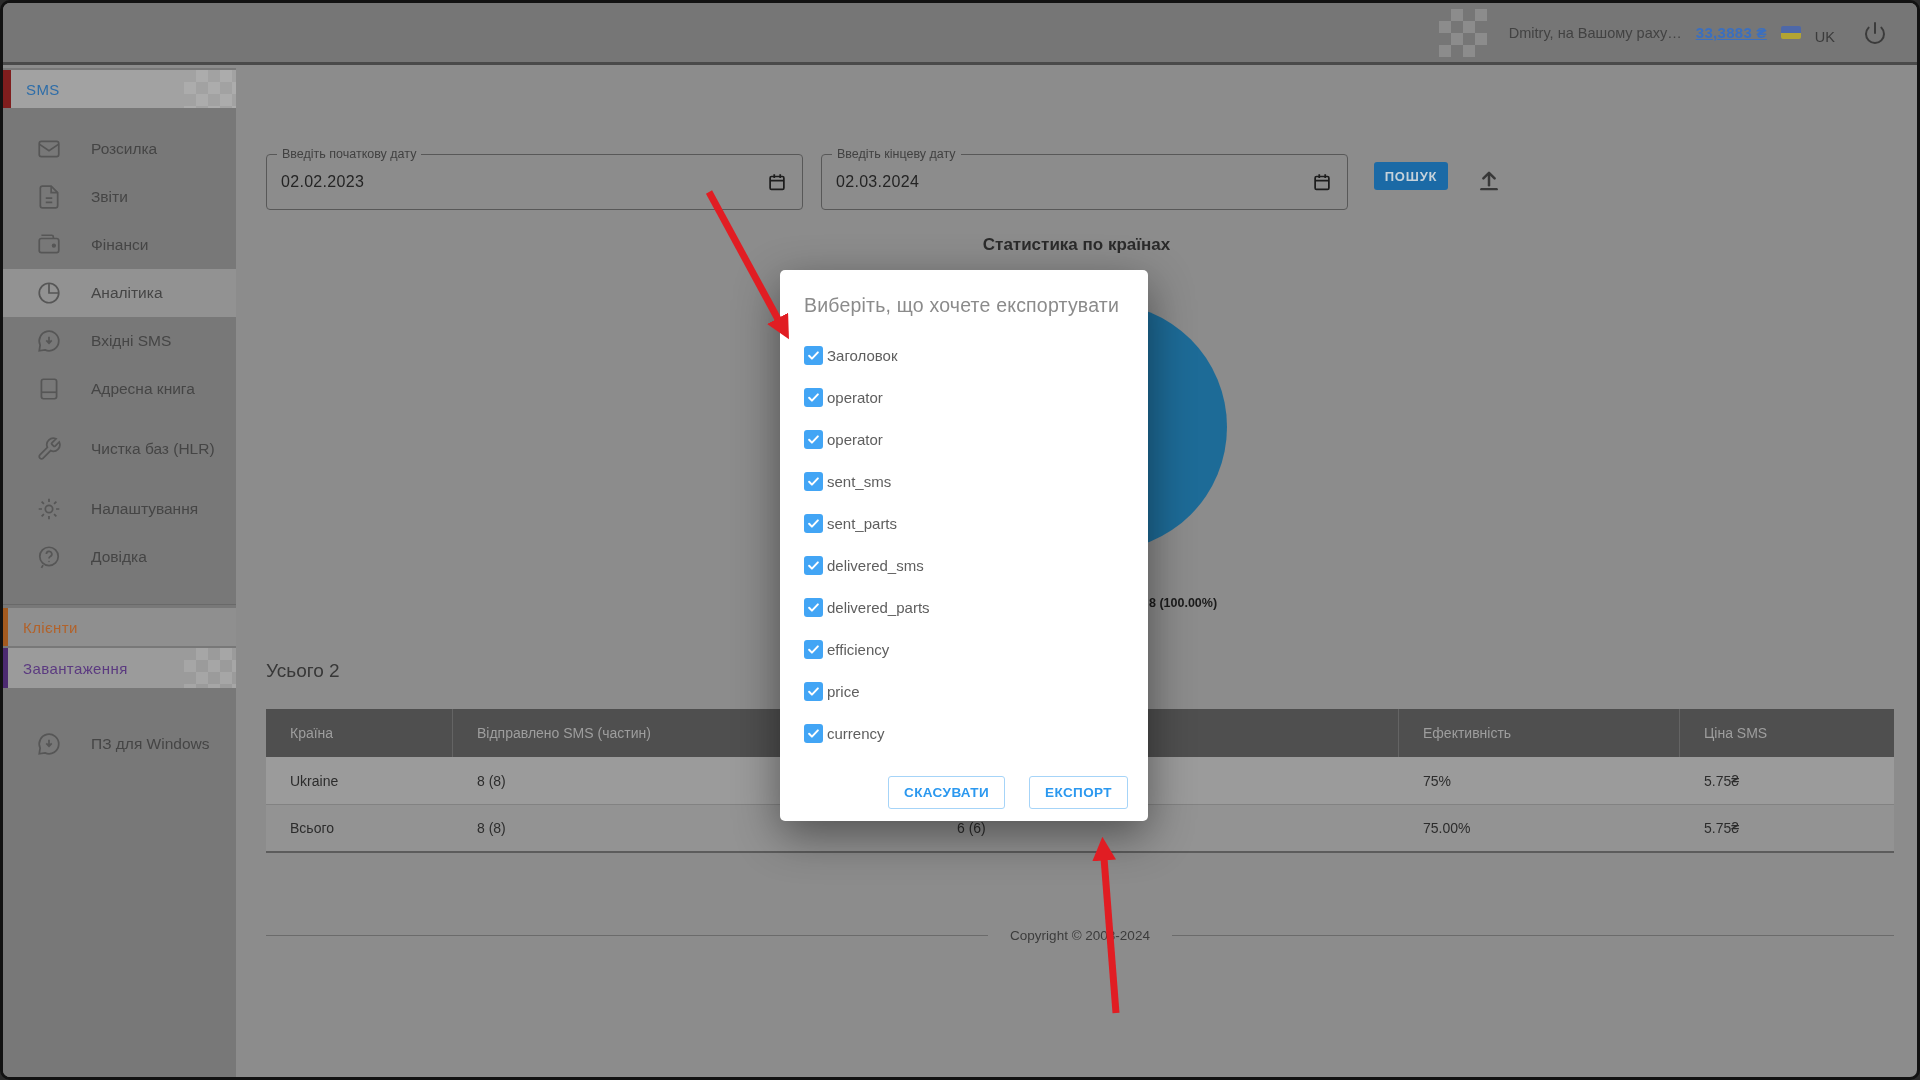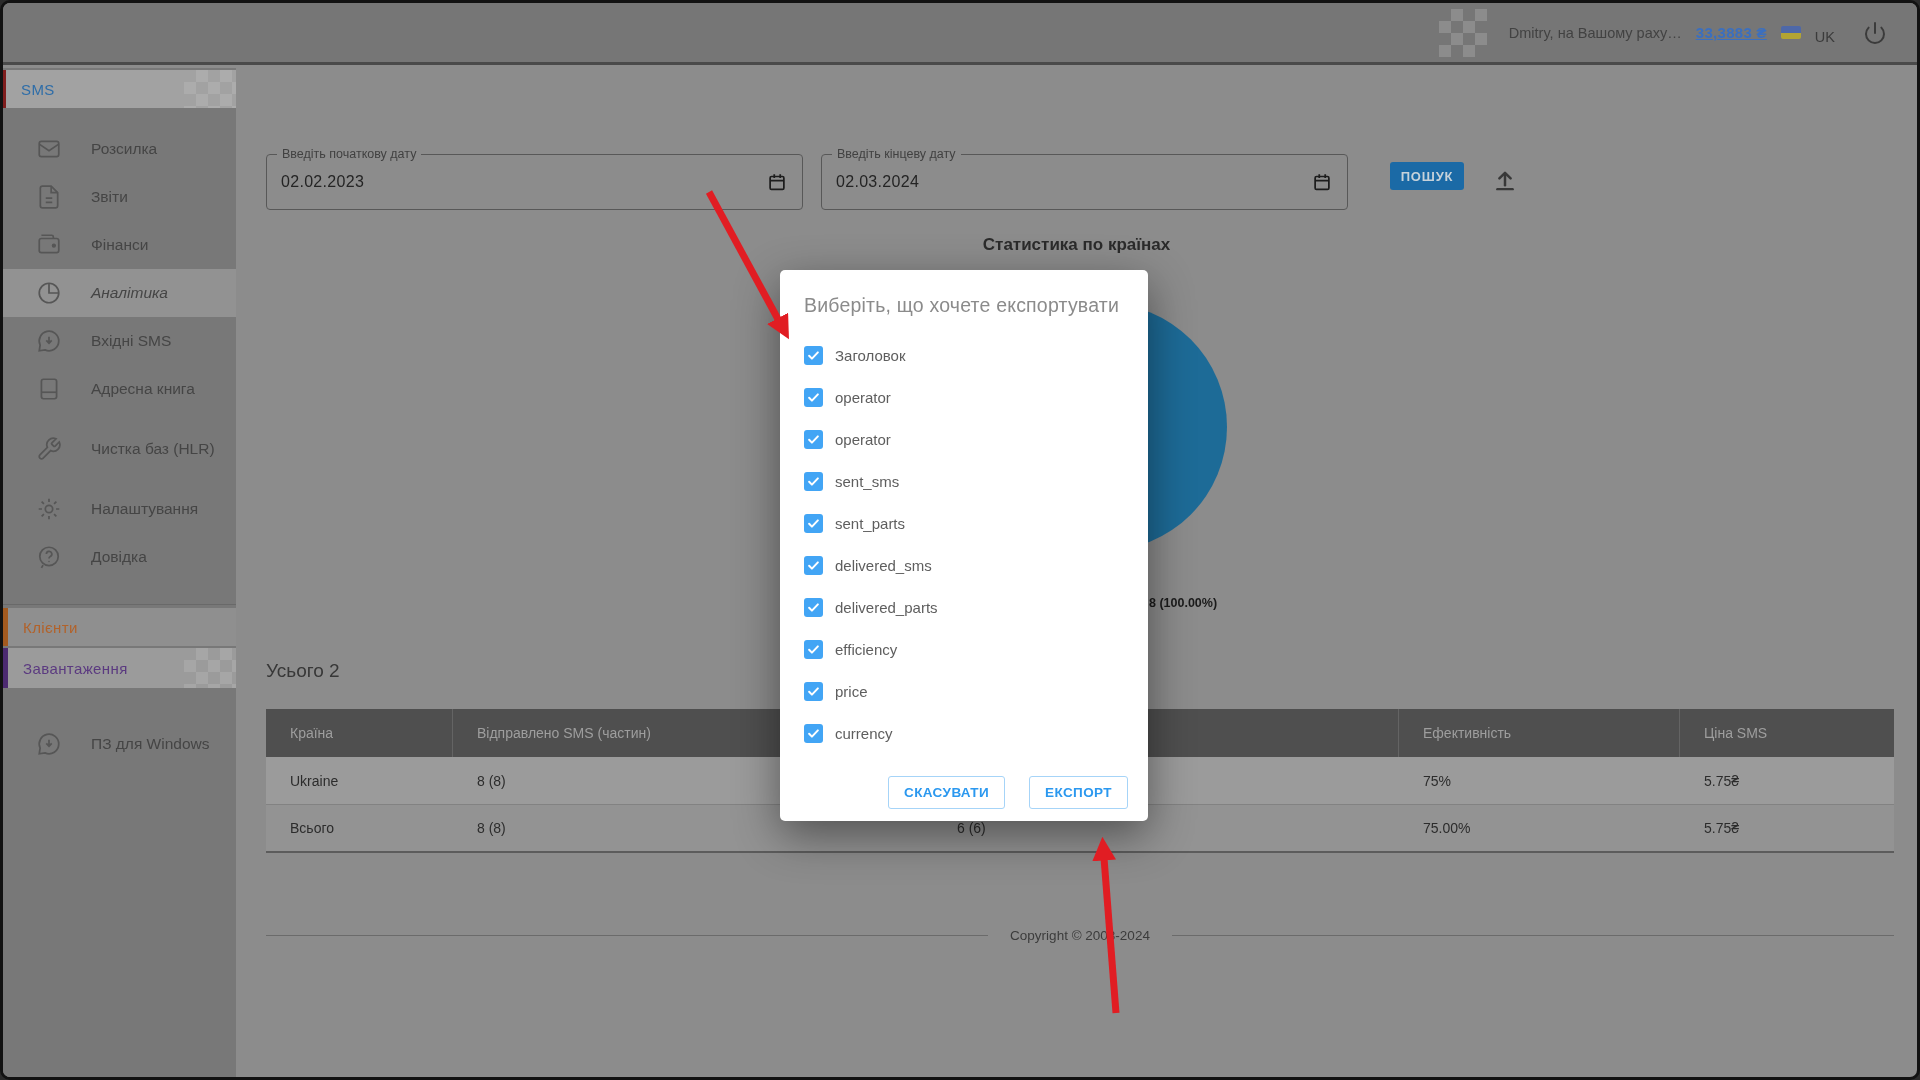--- a/index.html
+++ b/index.html
@@ -16,44 +16,44 @@
   .flag{width:20px;height:13px;border-radius:2px;overflow:hidden;display:inline-block;}
   .flag .b{display:block;width:100%;height:50%;background:#4e68a8;}
   .flag .y{display:block;width:100%;height:50%;background:#b3a433;}
   .lang{color:#3b3b3b;font-size:14.5px;margin-right:14px;margin-top:9px;}
   .icon{display:inline-flex;align-items:center;justify-content:center;}
   
   #sidebar{position:absolute;left:0;top:65px;width:233px;bottom:0;background:#787878;z-index:4;}
   .sect{position:absolute;left:0;width:100%;display:flex;align-items:center;box-sizing:border-box;
         padding-left:15px;font-size:15px;letter-spacing:.4px;cursor:pointer;}
   .sect .checker{position:absolute;right:0;top:0;height:100%;width:52px;opacity:.55;}
-  #sect-sms{top:2px;height:38px;background:#a2a2a2;border-left:3px solid #7f1d1d;color:#2e6da8;}
+  #sect-sms{top:2px;height:38px;background:#a2a2a2;border-left:8px solid #7f1d1d;color:#2e6da8;}
   .nav-item{position:absolute;left:0;width:100%;height:48px;display:flex;align-items:center;cursor:pointer;}
   .nav-item .icon{position:absolute;left:33px;width:26px;height:26px;color:#565656;}
   .nav-item .lbl{position:absolute;left:88px;width:126px;color:#454545;font-size:15.5px;line-height:1.55;}
-  .nav-item.sel{background:#929292;font-style:italic;}
+  .nav-item.sel{background:#929292;}
   .nav-item.tall{height:72px;}
   #side-divider{position:absolute;left:0;top:536px;width:100%;height:1px;background:#696969;}
   #sect-clients{top:540px;height:38px;background:#8f8f8f;border-left:5px solid #a35a1f;color:#b2622a;align-items:center;}
   #sect-downloads{top:580px;height:40px;background:#9b9b9b;border-left:5px solid #4c2a70;color:#5b3a80;}
   
   #content{position:absolute;left:233px;top:65px;right:0;bottom:0;}
   #tabs{position:absolute;left:30px;right:23px;top:31px;height:40px;display:flex;gap:48px;
         border-bottom:1px solid #707070;}
   .tab{font-size:13.5px;letter-spacing:.5px;color:#474747;cursor:pointer;padding:6px 2px 0 2px;}
   .tab.active{color:#2170ad;border-bottom:3px solid #2170ad;}
   #filters{position:absolute;left:30px;top:86px;height:58px;display:flex;align-items:flex-start;}
   .datefield{position:relative;height:56px;border:1px solid #585858;border-radius:4px;box-sizing:border-box;
              display:flex;align-items:center;padding:0 14px;background:transparent;}
   .datefield .flabel{position:absolute;top:-8px;left:10px;background:#8c8c8c;padding:0 5px;
                      font-size:12.5px;color:#414141;}
   .datefield .fvalue{font-size:16px;color:#242424;letter-spacing:.3px;flex:1;}
   .datefield .icon{color:#1d1d1d;}
   #field-start{width:537px;margin-right:18px;}
-  #field-end{width:527px;margin-right:42px;}
+  #field-end{width:527px;margin-right:26px;}
   #search-btn{margin-top:8px;width:74px;height:28px;background:#1b6aa6;border:none;border-radius:3px;
               color:#c6d2da;font-size:13px;font-weight:bold;letter-spacing:.8px;cursor:pointer;
               font-family:"Liberation Sans",sans-serif;}
   #export-open{margin:14px 0 0 28px;color:#383838;cursor:pointer;}
   #chart-title{position:absolute;left:0;right:0;top:167px;text-align:center;
                font-size:17px;font-weight:bold;color:#2b2b2b;}
   #pie{position:absolute;left:743px;top:235px;width:248px;height:248px;border-radius:50%;background:#1d6b97;}
   #pie-label{position:absolute;left:913px;top:528px;font-size:12.5px;font-weight:bold;color:#1b1b1b;}
   #summary{position:absolute;left:30px;top:592px;font-size:19px;color:#383838;}
   
@@ -68,21 +68,21 @@
   .trow.r1 .tc,.trow.r2 .tc{color:#2c2c2c;}
   
   #footer{position:absolute;left:30px;right:23px;top:860px;display:flex;align-items:center;}
   #footer .line{flex:1;height:1px;background:#6b6b6b;}
   #footer .txt{margin:0 22px;font-size:13.5px;color:#3c3c3c;}
   
   #modal{position:absolute;left:777px;top:267px;width:368px;height:551px;background:#ffffff;
          border-radius:5px;box-shadow:0 14px 45px rgba(0,0,0,.45);z-index:50;box-sizing:border-box;}
   #modal h2{margin:24px 24px 0 24px;font-size:19.5px;font-weight:normal;color:#8b8b8b;letter-spacing:.2px;}
   #options{position:absolute;left:24px;top:64px;right:16px;}
-  .opt{height:42px;display:flex;align-items:center;gap:12px;cursor:pointer;}
+  .opt{height:42px;display:flex;align-items:center;gap:4px;cursor:pointer;}
   .cb{width:19px;height:19px;border-radius:3px;background:#42a5f5;display:inline-flex;
       align-items:center;justify-content:center;flex:none;}
   .opt .olbl{font-size:15px;color:#5e5e5e;}
   #modal-buttons{position:absolute;right:20px;bottom:12px;display:flex;gap:24px;}
   .mbtn{background:#ffffff;border:1.5px solid #a6d4f8;border-radius:3px;color:#2b98ef;
         font-size:13.5px;font-weight:bold;letter-spacing:.4px;padding:8px 15px;cursor:pointer;
         font-family:"Liberation Sans",sans-serif;margin-top:29px;}
   
   #arrows{position:absolute;left:0;top:0;z-index:100;pointer-events:none;}
 </style>

